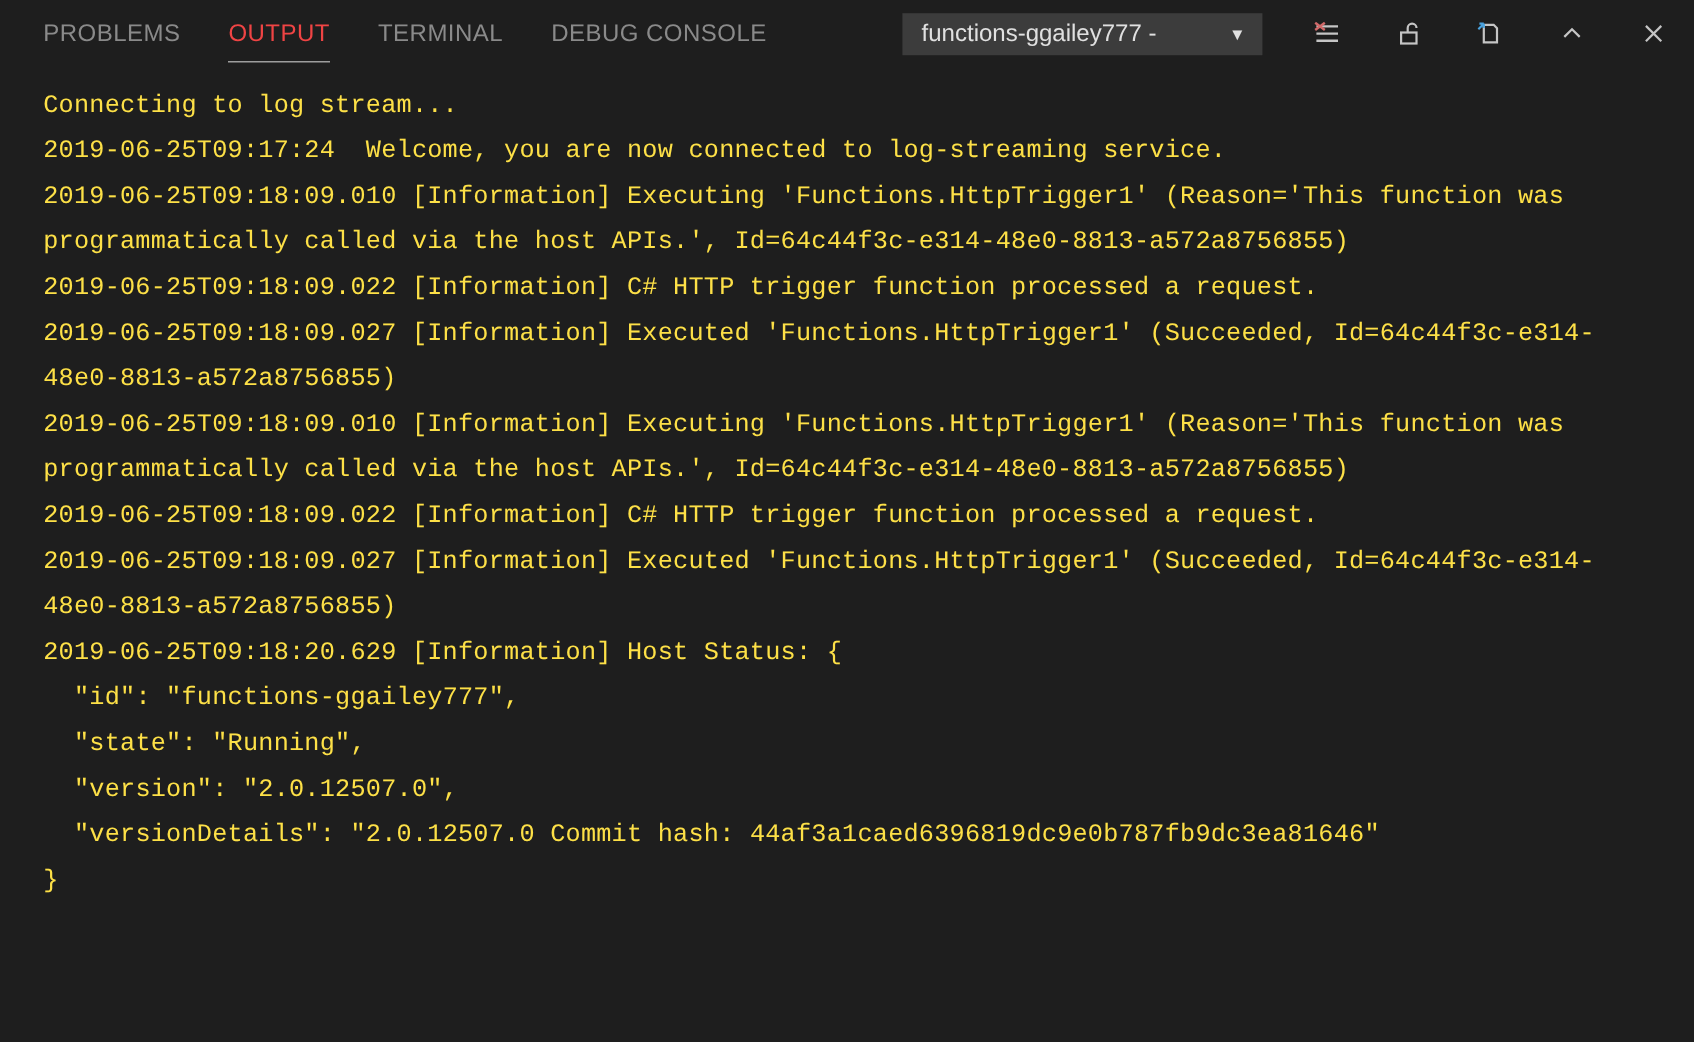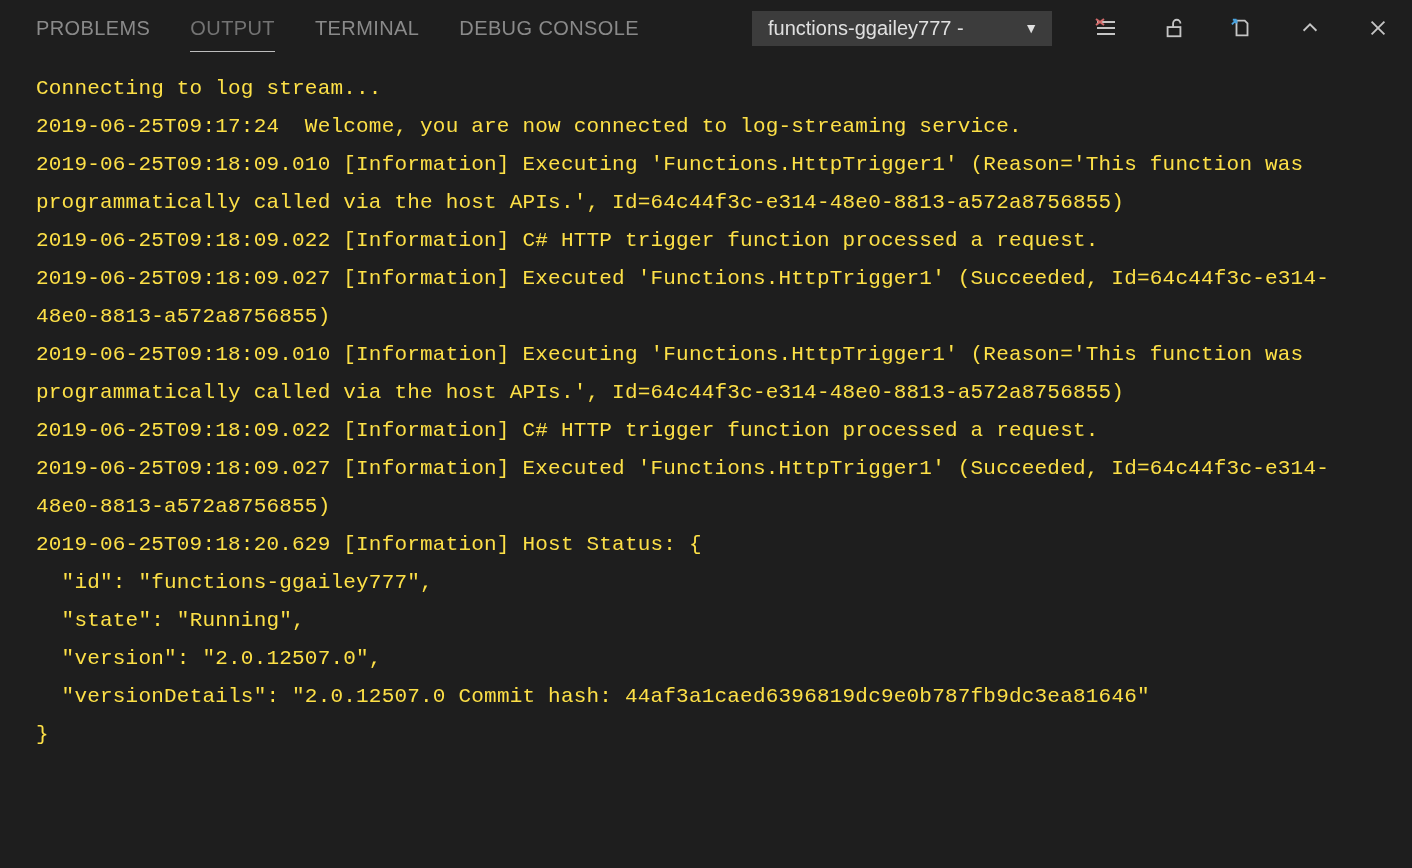--- a/index.html
+++ b/index.html
@@ -29,21 +29,21 @@
   .tab {
     font-size: 20px;
     color: #8a8a8a;
     letter-spacing: 0.4px;
     padding: 10px 20px 10px 0;
     margin-right: 20px;
     cursor: pointer;
     white-space: nowrap;
   }
   .tab.active {
-    color: #737373;
+    color: #ef4444;
     position: relative;
   }
   .tab.active::after {
     content: "";
     position: absolute;
     left: 0;
     right: 20px;
     bottom: -2px;
     height: 1px;
     background: #bdbdbd;

